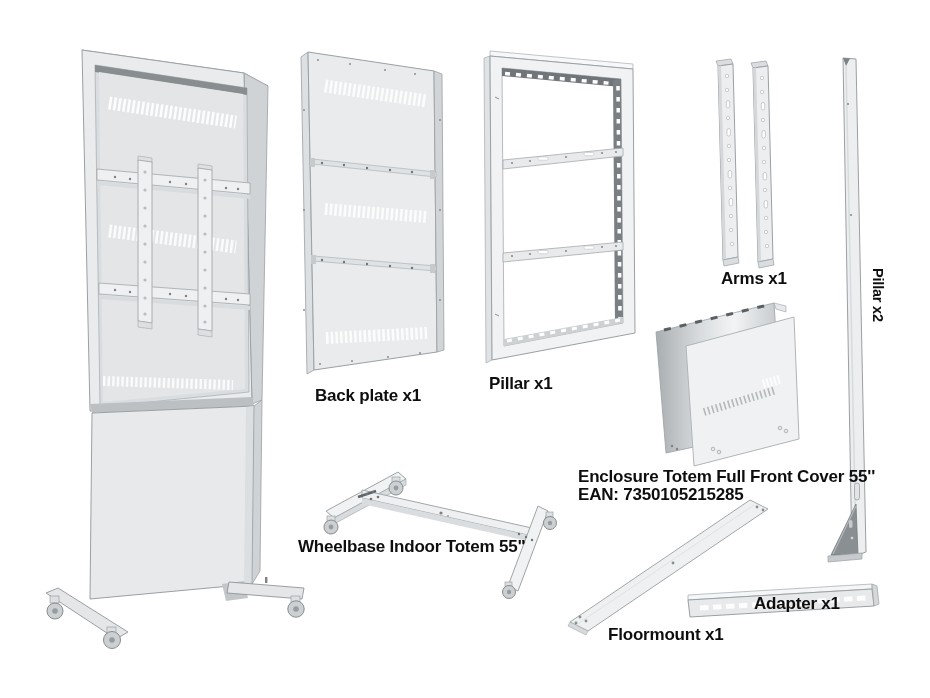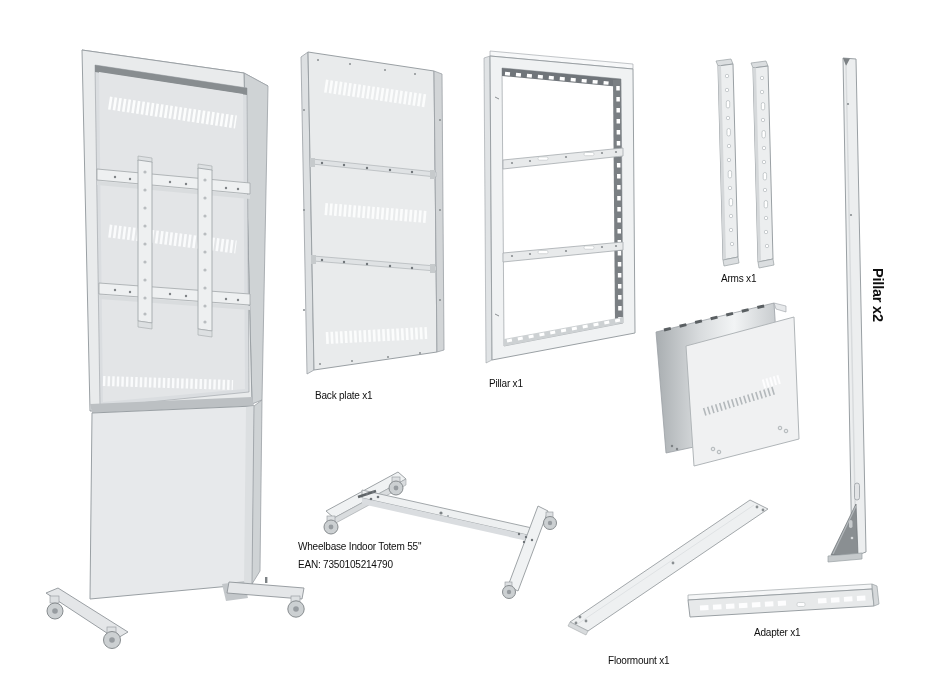--- a/index.html
+++ b/index.html
@@ -1,19 +1,19 @@
 <!DOCTYPE html>
 <html><head>
 <meta charset="utf-8">
 <style>
   html,body{margin:0;padding:0;background:#ffffff;}
   .sheet{position:relative;width:930px;height:698px;background:#ffffff;overflow:hidden;
          font-family:"Liberation Sans",sans-serif;}
   .sheet svg{position:absolute;left:0;top:0;}
-  .lbl{position:absolute;font-weight:400;font-size:10px;color:#0e0e0e;white-space:nowrap;
+  .lbl{position:absolute;font-weight:700;font-size:17px;color:#0e0e0e;white-space:nowrap;
        letter-spacing:-0.2px;line-height:17.5px;}
   .lbl-vert{position:absolute;font-weight:700;font-size:14.5px;color:#0e0e0e;white-space:nowrap;
        transform:rotate(90deg);transform-origin:0 0;letter-spacing:-0.2px;}
 </style>
 </head>
 <body>
 
 <div class="sheet">
 
 <svg width="930" height="698" viewBox="0 0 930 698">
@@ -309,22 +309,25 @@
 </svg>
 
   <div class="lbl" style="left:315px;top:387px;">Back plate x1</div>
 
   <div class="lbl" style="left:489px;top:375px;">Pillar x1</div>
 
   <div class="lbl" style="left:721px;top:270px;">Arms x1</div>
 
   <div class="lbl-vert" style="left:886px;top:268px;">Pillar x2</div>
 
+  <div class="lbl" style="left:578px;top:468px;">
+    <div>Enclosure Totem Full Front Cover 55''</div>
+    <div>EAN: 7350105215285</div>
+  </div>
 
   <div class="lbl" style="left:298px;top:538px;">
     <div>Wheelbase Indoor Totem 55"</div>
-    <div>EAN: 7350105214790</div>
   </div>
 
-  <div class="lbl" style="left:608px;top:652px;">Floormount x1</div>
-
-  <div class="lbl" style="left:754px;top:624px;">Adapter x1</div>
+  <div class="lbl" style="left:608px;top:626px;">Floormount x1</div>
+
+  <div class="lbl" style="left:754px;top:595px;">Adapter x1</div>
 </div>
 
 </body></html>

